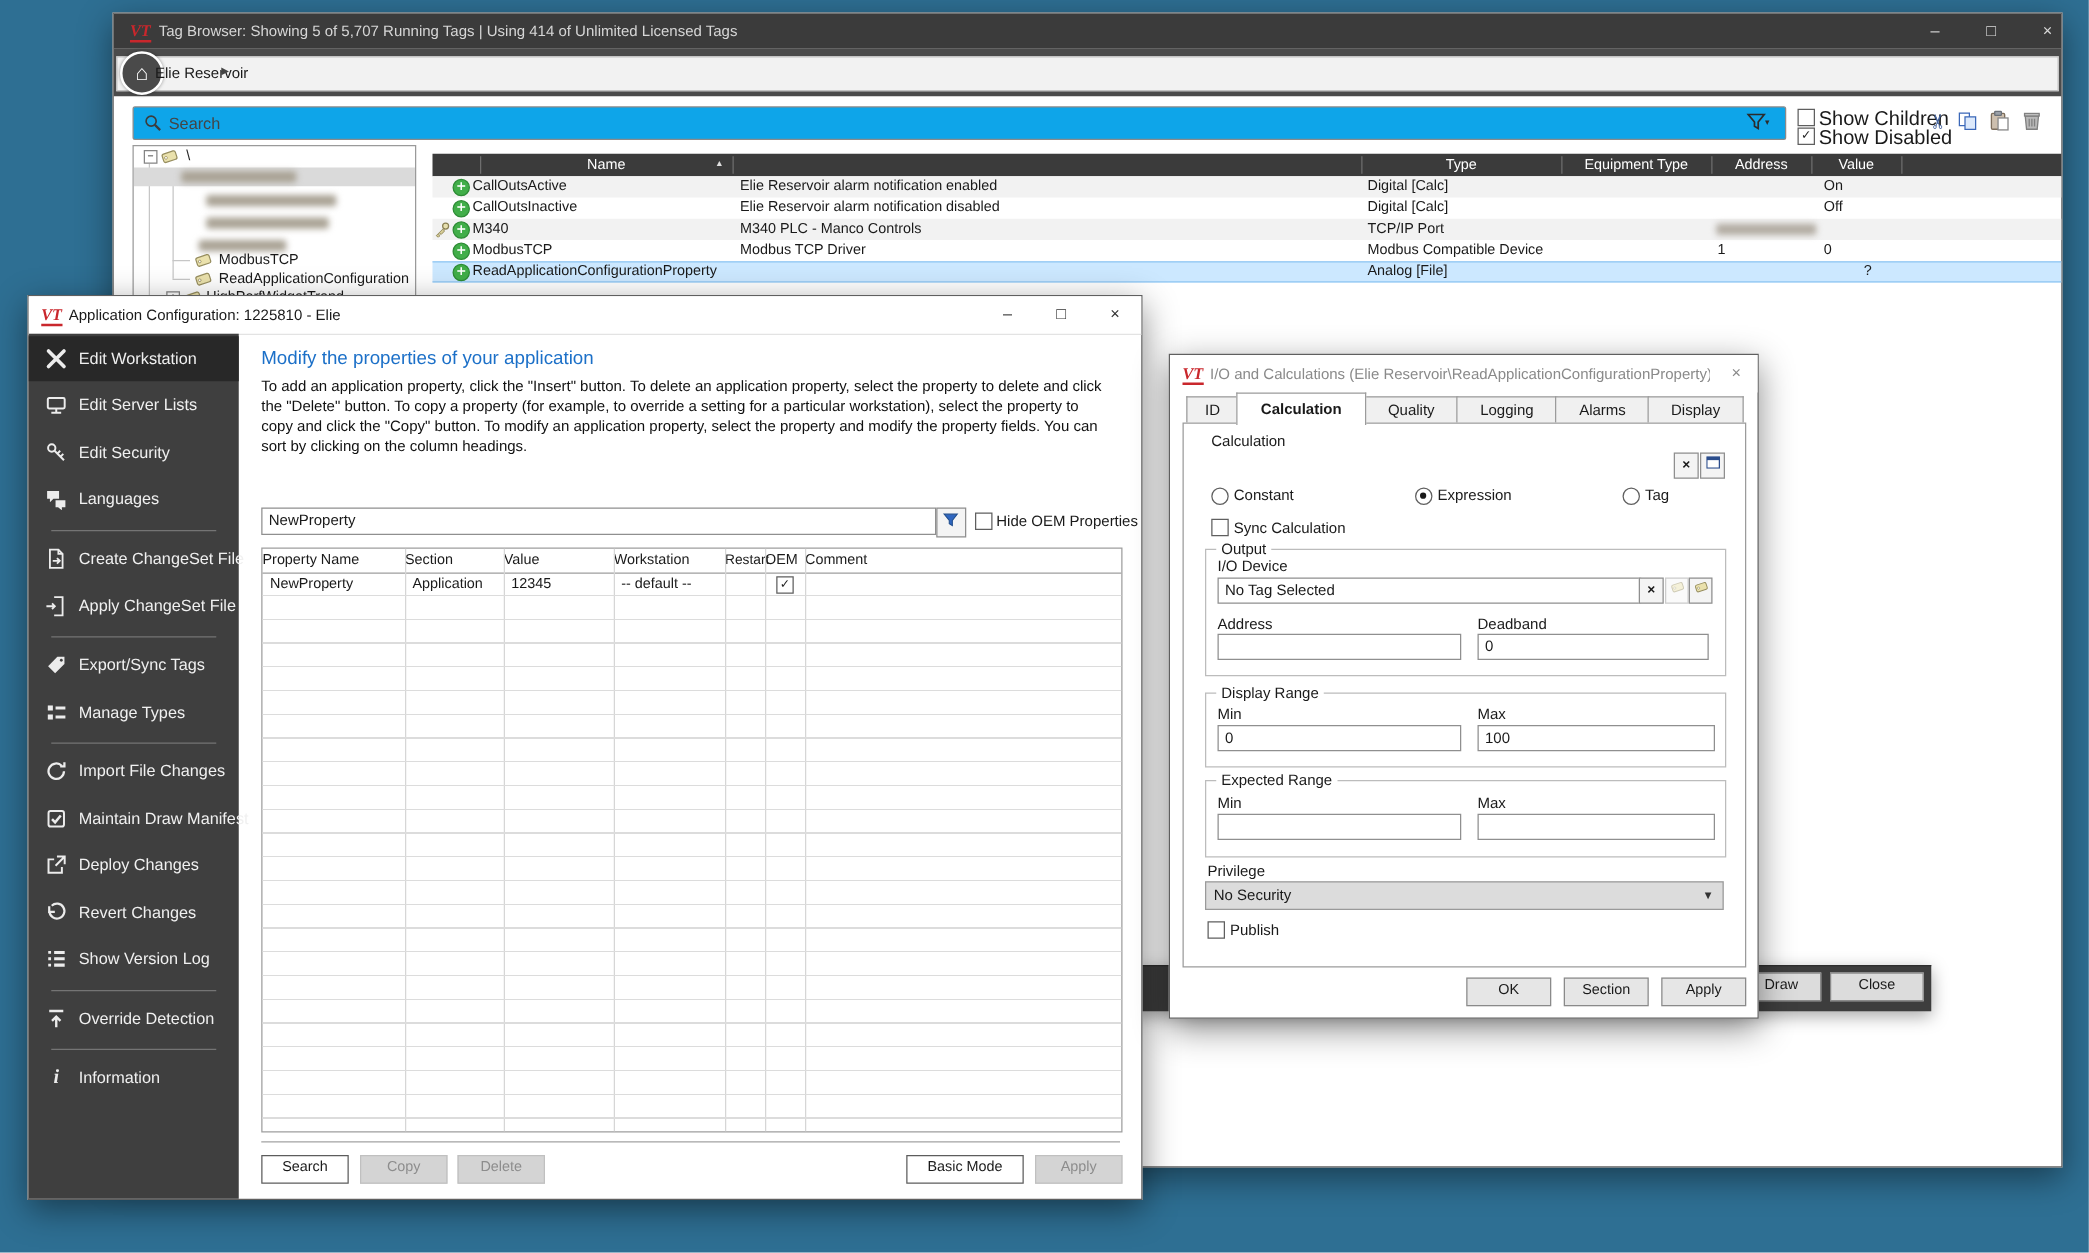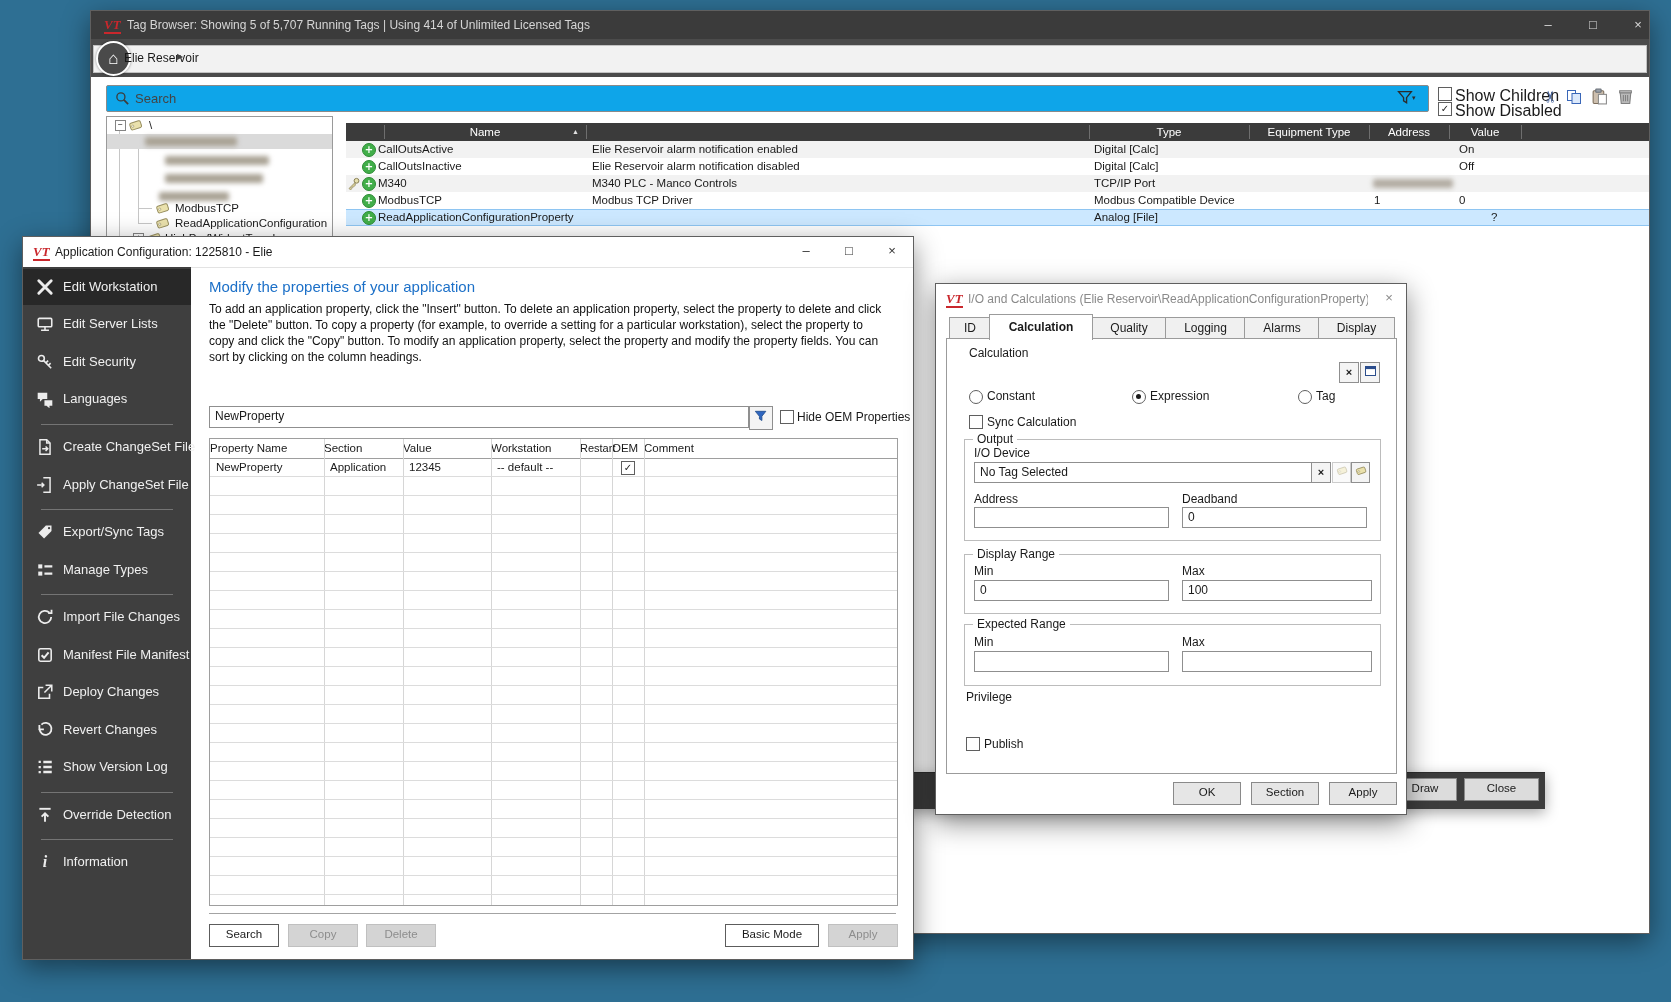--- a/index.html
+++ b/index.html
@@ -326,21 +326,21 @@
         </svg>
       <span class="nl">Import File Changes</span>
     </div>
     <div class="navitem" style="top:370px">
       <svg class="ic" viewBox="0 0 16 16">
           <g stroke="#ececec" fill="none">
             <rect x="2.5" y="2.5" width="11" height="11" rx="1.5" stroke-width="1.4"></rect>
             <path d="M5 8.2l2.2 2.3 4-4.8" stroke-width="1.8"></path>
           </g>
         </svg>
-      <span class="nl">Manifest File Manifest</span>
+      <span class="nl">Maintain Draw Manifest</span>
     </div>
     <div class="navitem" style="top:407px">
       <svg class="ic" viewBox="0 0 16 16">
           <g stroke="#ececec" stroke-width="1.4" fill="none">
             <path d="M12 9.5v4H2.5V4h4"></path>
             <path d="M8.5 2H14v5.5M13.5 2.5L7.5 8.5"></path>
           </g>
         </svg>
       <span class="nl">Deploy Changes</span>
     </div>
@@ -498,19 +498,23 @@
 
   <div class="grp" style="left:28px;top:340px;width:415px;height:60px;z-index:3;background:#fff">
     <span class="lg">Expected Range</span>
     <span class="lbl" style="left:9px;top:10px">Min</span>
     <div class="field" style="left:9px;top:26px;width:183px;height:19px"></div>
     <span class="lbl" style="left:217px;top:10px">Max</span>
     <div class="field" style="left:217px;top:26px;width:178px;height:19px"></div>
   </div>
 
   <span class="lbl" style="left:30px;top:406px;z-index:3">Privilege</span>
+  <div class="select" style="left:28px;top:421px;width:401px;height:21px;z-index:3">
+    <span>No Security</span>
+    <span class="car">▼</span>
+  </div>
   <span class="cb" style="left:30px;top:453px;z-index:3"></span>
   <span class="lbl" style="left:48px;top:453px;z-index:3">Publish</span>
 
   <span class="btn" style="left:237px;top:498px;width:66px;z-index:3">OK</span>
   <span class="btn" style="left:315px;top:498px;width:66px;z-index:3">Section</span>
   <span class="btn" style="left:393px;top:498px;width:66px;z-index:3">Apply</span>
 </div>
 
 </body></html>

